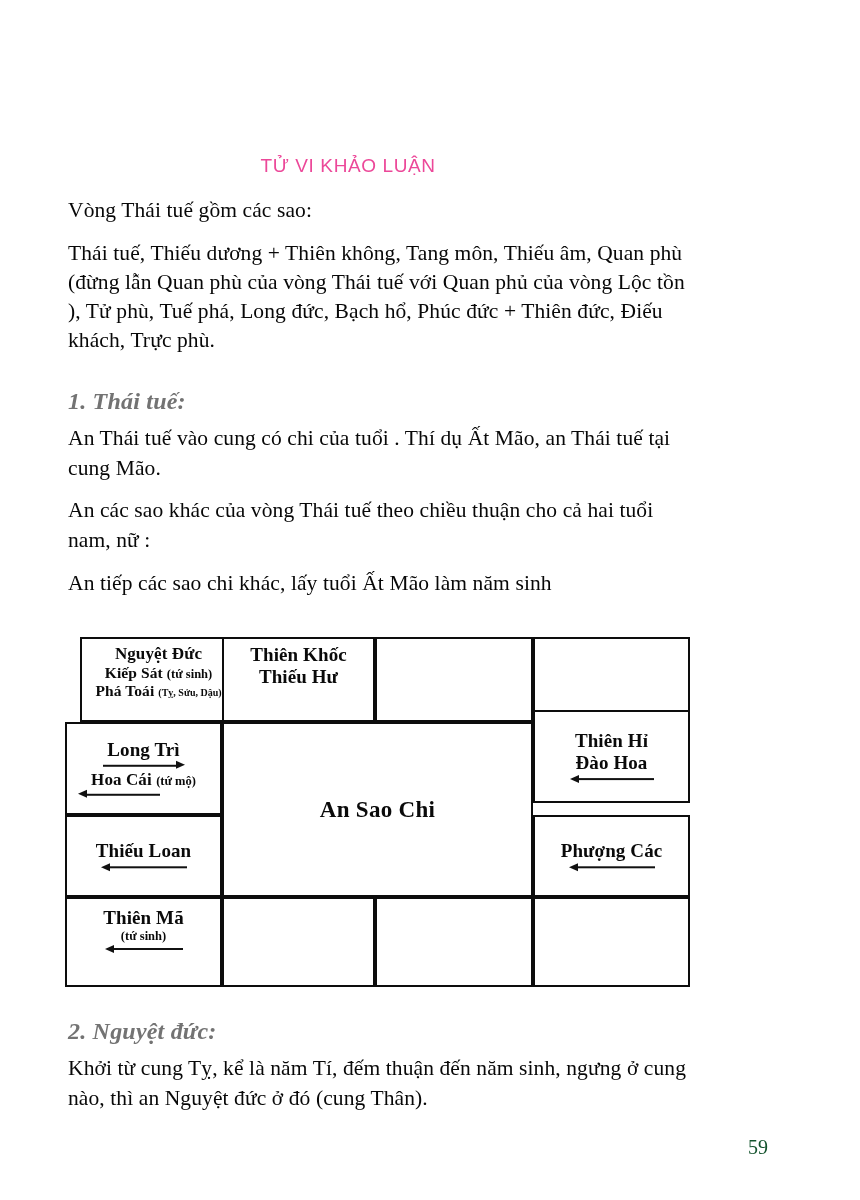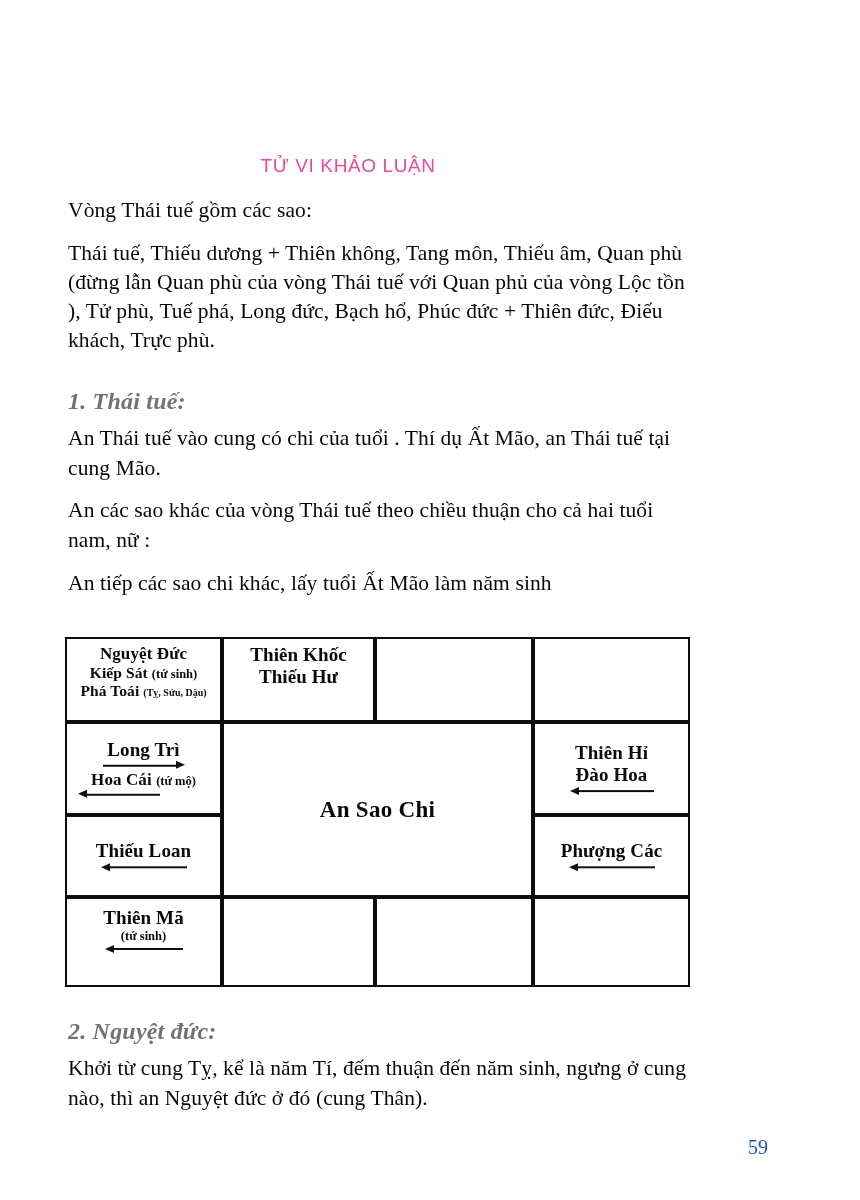--- a/index.html
+++ b/index.html
@@ -62,21 +62,21 @@
   .blk-intro { top: 196px; }
   .blk-sec1  { top: 388px; }
   .blk-sec2  { top: 1018px; }
 
   
   .page-number {
     position: absolute;
     right: 92px;
     top: 1136px;
     font-size: 20px;
-    color: #1d4ed8;
+    color: #14532d;
   }
 
   
   .chart-grid {
     position: absolute;
     left: 65px;
     top: 637px;
     width: 625px;
     height: 350px;
   }
@@ -163,21 +163,21 @@
 
   <div class="body-col blk-sec1">
     <h2 class="section-heading">1. Thái tuế:</h2>
     <p class="para">An Thái tuế vào cung có chi của tuổi . Thí dụ Ất Mão, an Thái tuế tại cung Mão.</p>
     <p class="para">An các sao khác của vòng Thái tuế theo chiều thuận cho cả hai tuổi nam, nữ :</p>
     <p class="para">An tiếp các sao chi khác, lấy tuổi Ất Mão làm năm sinh</p>
   </div>
 
   <div class="chart-grid">
 
-    <div class="cell top-align" style="left:0px; top:0px; width:157px; height:85px;">
+    <div class="cell top-align" style="left:15px; top:0px; width:157px; height:85px;">
       <div class="cell-inner">
         <span class="star sm">Nguyệt Đức</span>
         <span class="star xs"><span>Kiếp Sát</span> <span class="note">(tứ sinh)</span></span>
         <span class="star xs"><span>Phá Toái</span> <span class="note tiny">(Tỵ, Sửu, Dậu)</span></span>
       </div>
     </div>
 
     <div class="cell top-align" style="left:157px; top:0px; width:153px; height:85px;">
       <div class="cell-inner">
         <span class="star">Thiên Khốc</span>
@@ -211,21 +211,21 @@
         </span>
       </div>
     </div>
 
     <div class="cell" style="left:157px; top:85px; width:311px; height:175px;">
       <div class="cell-inner">
         <span class="center-label">An Sao Chi</span>
       </div>
     </div>
 
-    <div class="cell" style="left:468px; top:85px; width:157px; height:93px;">
+    <div class="cell" style="left:468px; top:73px; width:157px; height:93px;">
       <div class="cell-inner">
         <span class="star">Thiên Hỉ</span>
         <span class="star">Đào Hoa</span>
         <span class="arrow left" style="width:84px;">
           <span class="shaft"></span>
             <span class="head"></span>
         </span>
       </div>
     </div>
 

